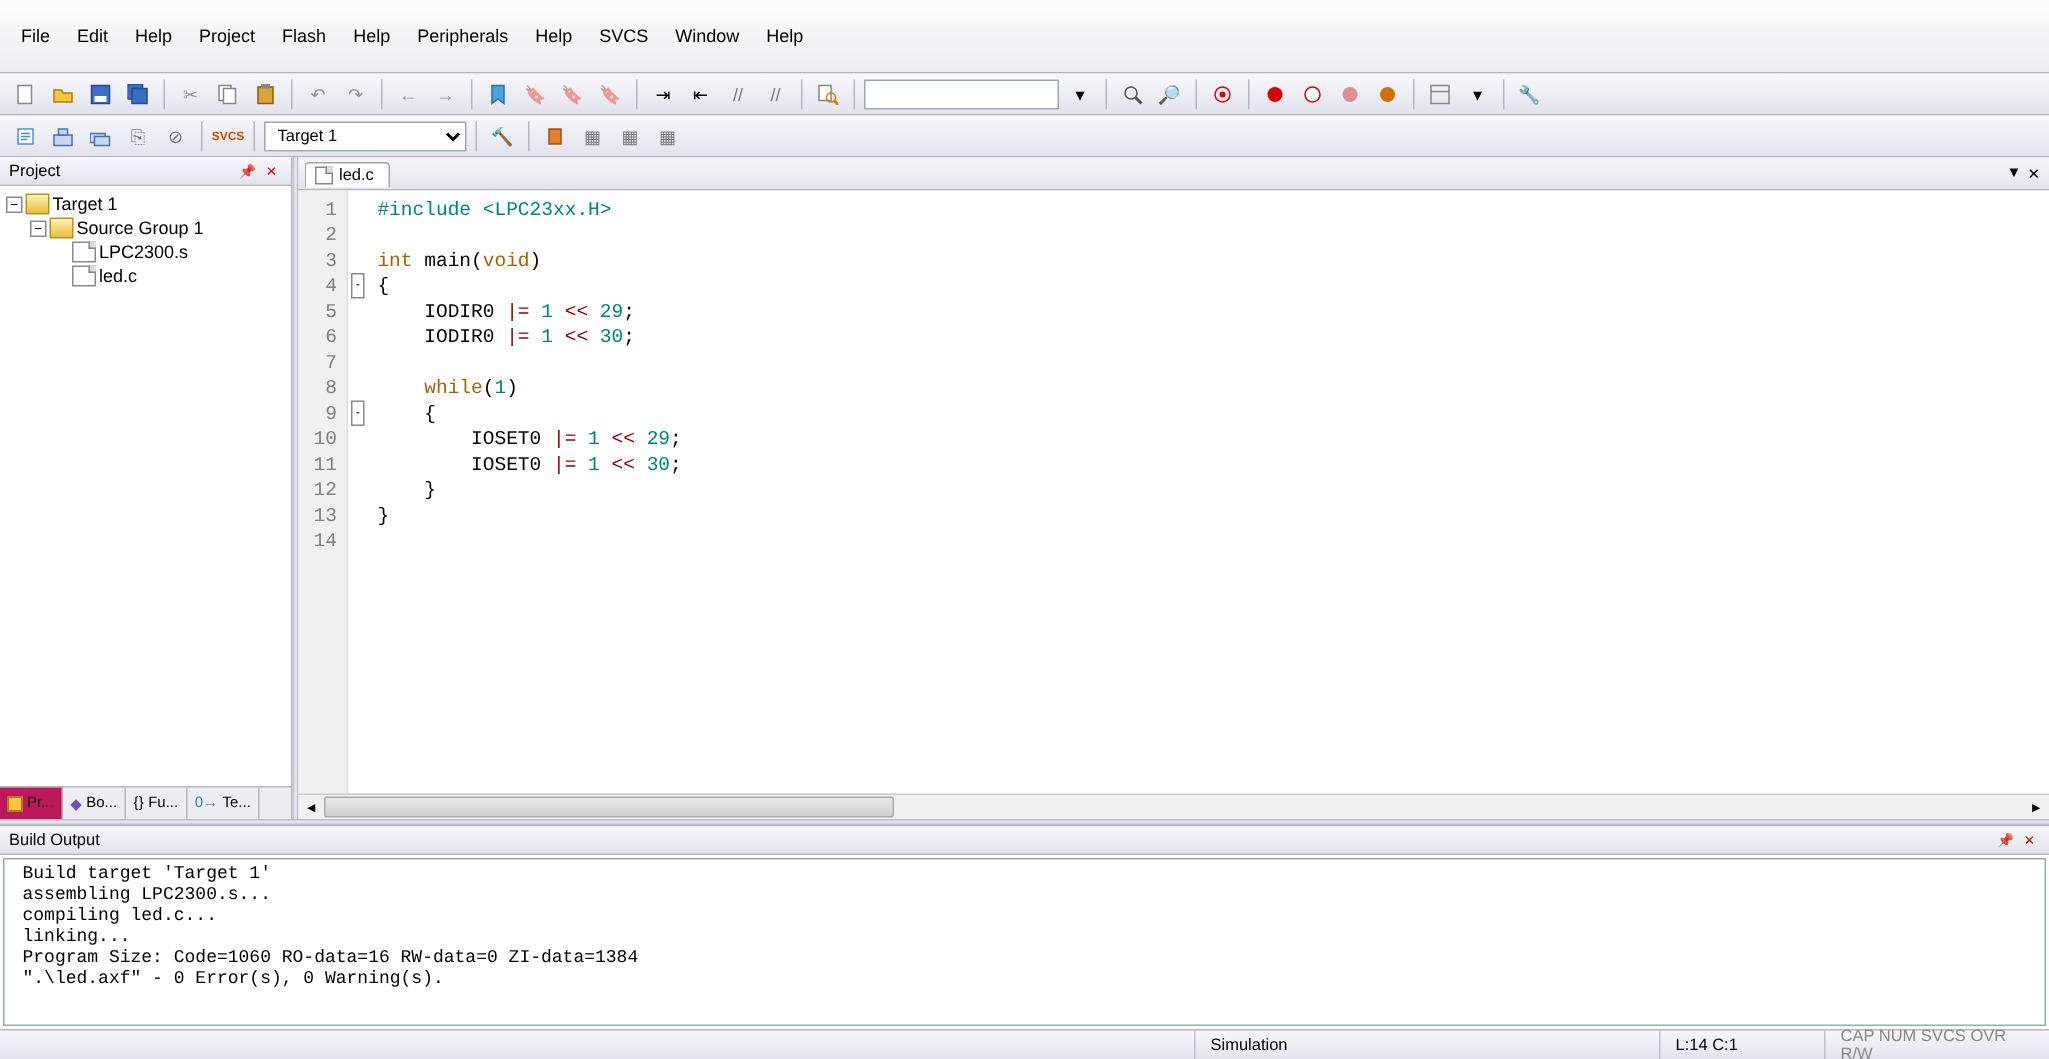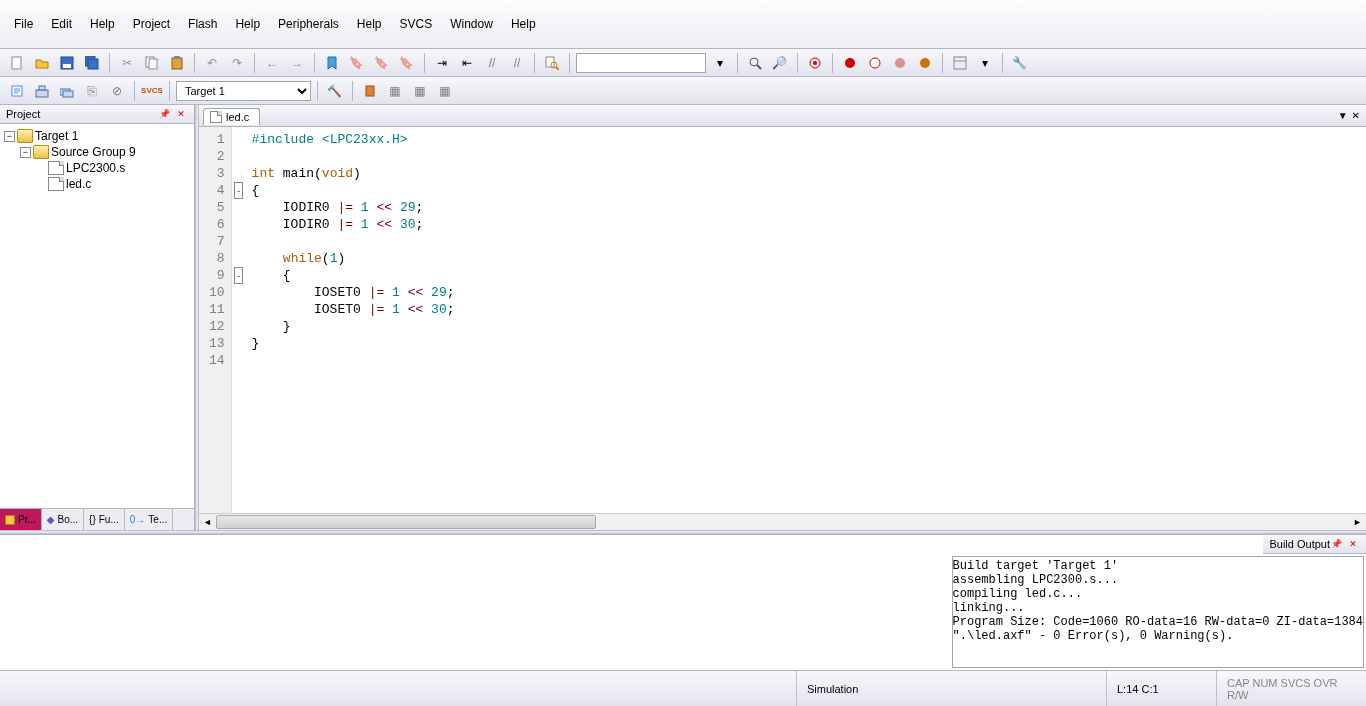--- a/index.html
+++ b/index.html
@@ -41,23 +41,23 @@
 .kw { color: #a16207; }
 .pp { color: #008080; text-align: center; }
 .str { color: #008080; }
 .num { color: #008080; }
 .op { color: #800000; }
 .hscroll { height: 17px; background: #f0f0f0; border-top: 1px solid #ccc; position: relative; }
 .hscroll-thumb { position: absolute; top: 1px; bottom: 1px; left: 17px; width: 380px; background: linear-gradient(#e8e8e8,#d0d0d0); border: 1px solid #aaa; border-radius: 2px; }
 .hscroll-arrow { position: absolute; top: 0; bottom: 0; width: 17px; display: flex; align-items: center; justify-content: center; font-size: 9px; }
 .hscroll-arrow.left { left: 0; }
 .hscroll-arrow.right { right: 0; }
-.build-panel { border-top: 1px solid #b5b5c0; align-items: flex-end; }
-.build-body { background: #fff; border: 1px solid #9aa; margin: 2px; padding: 2px 0; font-family: "Courier New", monospace; font-size: 12px; height: 112px; overflow: auto; white-space: pre; }
-.statusbar { background: linear-gradient(#f7f7fb,#e3e3ee); border-top: 1px solid #b5b5c0; height: 36px; display: flex; align-items: flex-end; font-size: 11px; }
+.build-panel { border-top: 1px solid #b5b5c0; }
+.build-body { background: #fff; border: 1px solid #9aa; margin: 2px; padding: 2px 12px; font-family: "Courier New", monospace; font-size: 12px; height: 112px; overflow: auto; white-space: pre; }
+.statusbar { background: linear-gradient(#f7f7fb,#e3e3ee); border-top: 1px solid #b5b5c0; height: 20px; display: flex; align-items: flex-end; font-size: 11px; }
 .status-cell { padding: 0 10px; border-left: 1px solid #c0c0cc; height: 100%; display: flex; align-items: center; }
 .splitter-h { height: 4px; background: #e3e3ee; border-top: 1px solid #c0c0cc; border-bottom: 1px solid #c0c0cc; cursor: row-resize; }
 .splitter-v { width: 4px; background: #e3e3ee; border-left: 1px solid #c0c0cc; border-right: 1px solid #c0c0cc; cursor: col-resize; }
 svg { display: block; }
 </style>
 </head>
 <body>
 
 <div class="menubar" id="menubar">
     <span>File</span>
@@ -243,21 +243,21 @@
     </div>
     <div class="tree">
       <div class="tree-row" style="padding-left:2px">
         <span class="tree-toggle">−</span>
         <span class="tree-icon folder-icon"></span>
         <span>Target 1</span>
       </div>
       <div class="tree-row" style="padding-left:18px">
         <span class="tree-toggle">−</span>
         <span class="tree-icon folder-icon"></span>
-        <span>Source Group 9</span>
+        <span>Source Group 1</span>
       </div>
       <div class="tree-row" style="padding-left:46px">
         <span class="tree-icon file-icon"></span>
         <span>LPC2300.s</span>
       </div>
       <div class="tree-row" style="padding-left:46px">
         <span class="tree-icon file-icon"></span>
         <span>led.c</span>
       </div>
     </div>

